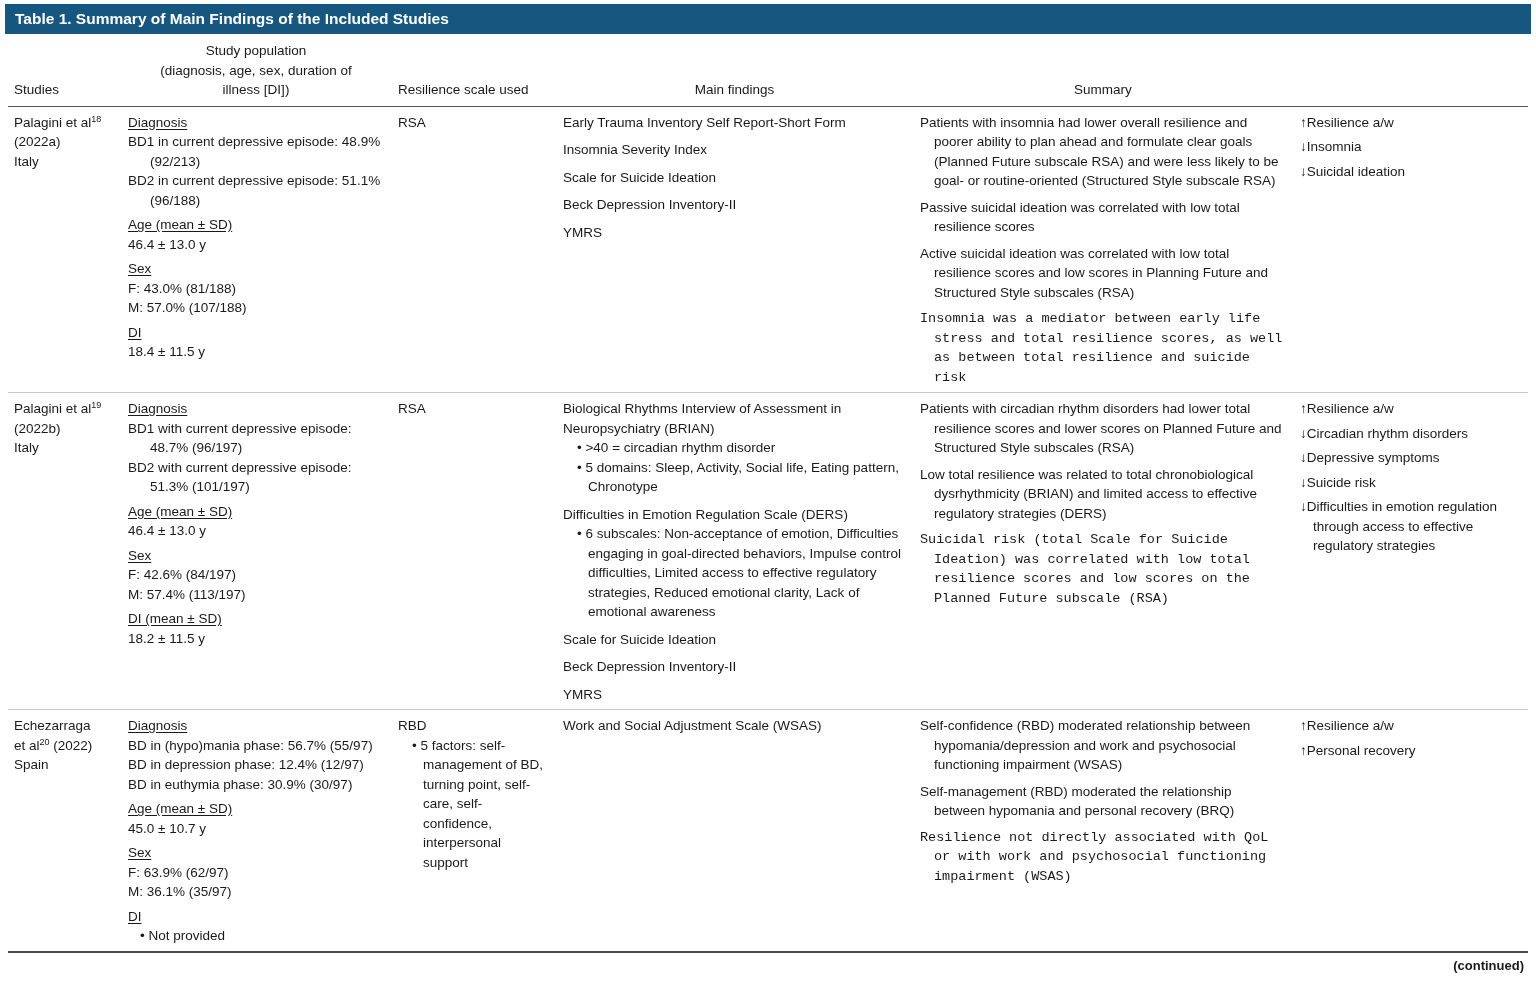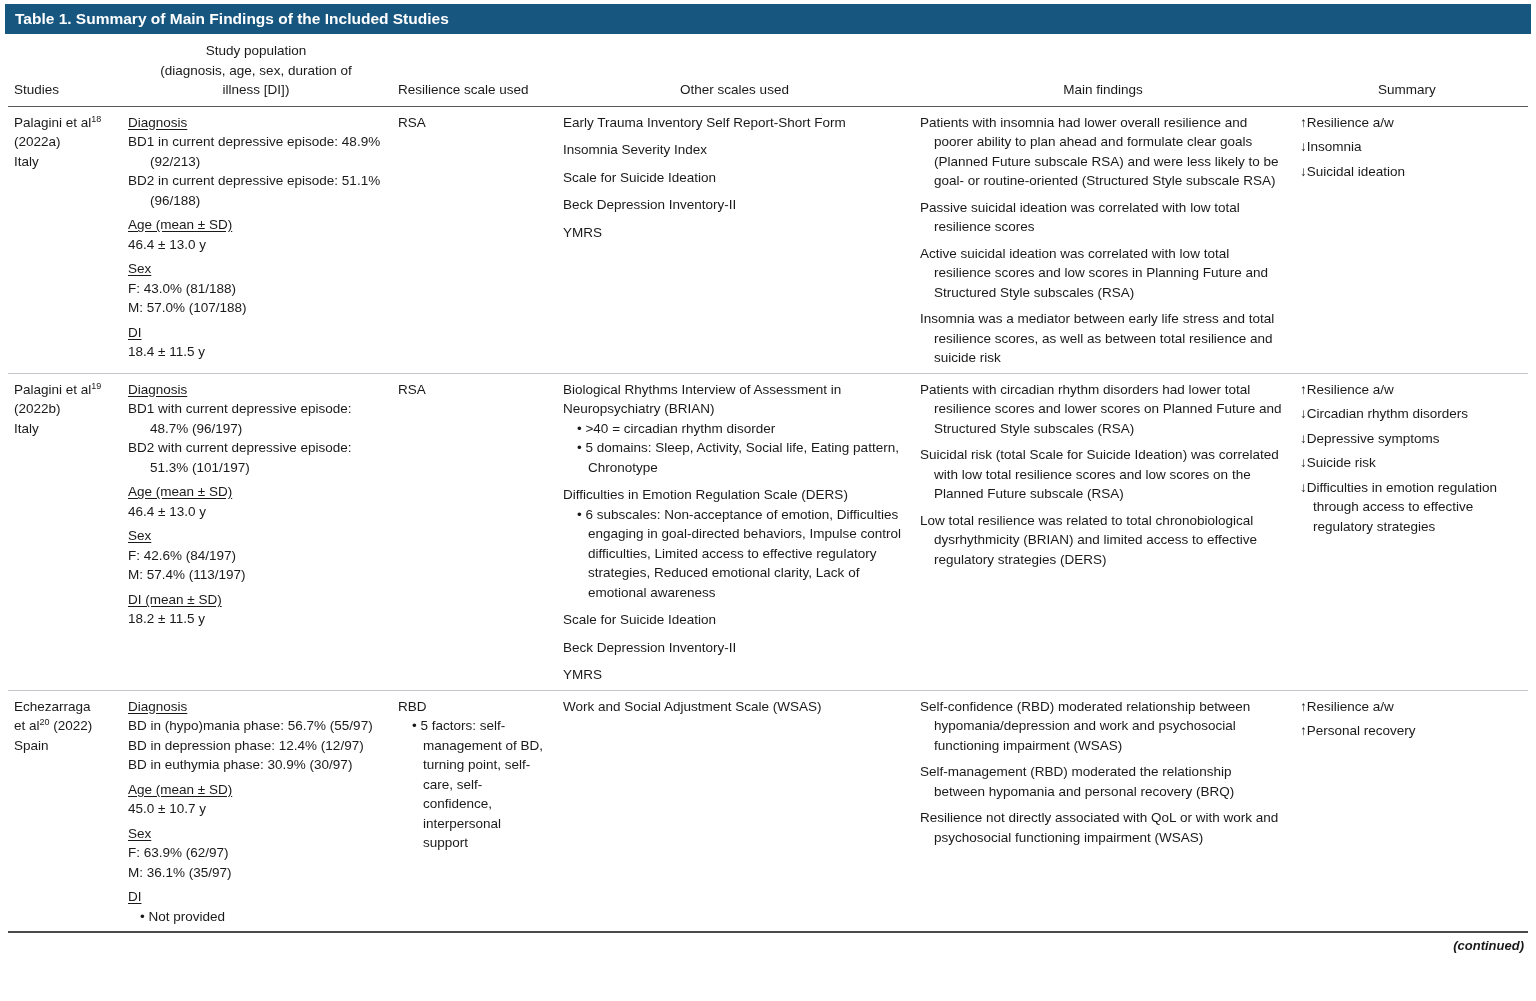--- a/index.html
+++ b/index.html
@@ -30,42 +30,41 @@
   .pop-label { text-decoration:underline; text-underline-offset:2px; margin-top:5px; padding-left:0; text-indent:0; }
   .pop-label:first-child { margin-top:0;text-decoration:underline; }
   .pop-bullet { padding-left:12px; text-indent:0; }
 
   .bullet-item { margin-left:14px; padding-left:11px; text-indent:-11px; }
 
   .scale-group { margin-bottom:8px; }
   .scale-group:last-child { margin-bottom:0; }
 
   .finding { padding-left:14px; text-indent:-14px; margin-bottom:7px; }
-  .finding:last-child { margin-bottom:0; }
+  .finding:last-child { margin-bottom:0;font-family:Liberation Mono, monospace; }
 
   .summary-item { padding-left:13px; text-indent:-13px; margin-bottom:5px; }
 
-  .continued { text-align:right; padding:3px 12px 0 0; font-weight:700; font-style:italic; font-size:13px; }
+  .continued { text-align:right; padding:3px 12px 0 0; font-weight:700; font-size:13px; }
 </style>
 </head>
 <body>
 
 <div class="page">
   <div class="title-bar" style="background: rgb(22, 86, 127);">
     <span>Table 1. Summary of Main Findings of the Included Studies</span>
   </div>
 
   <div class="table-wrap">
     <div class="thead grid6">
       <div class="th th-studies">Studies</div>
       <div class="th th-center th-pre">Study population
 (diagnosis, age, sex, duration of
 illness [DI])</div>
       <div class="th">Resilience scale used</div>
-      <div class="th th-center">Other scales used</div>
       <div class="th th-center">Main findings</div>
       <div class="th th-center">Summary</div>
     </div>
     <div id="tbody">
         <div class="trow grid6">
           <div class="cell col-study">
             <div class="study-line">Palagini et al<sup>18</sup></div>
             <div class="study-line">(2022a)</div>
             <div class="study-line">Italy</div>
           </div>
@@ -149,22 +148,22 @@
             </div>
             <div class="scale-group">
               <div class="scale-title">Beck Depression Inventory-II</div>
             </div>
             <div class="scale-group">
               <div class="scale-title">YMRS</div>
             </div>
           </div>
           <div class="cell">
             <div class="finding">Patients with circadian rhythm disorders had lower total resilience scores and lower scores on Planned Future and Structured Style subscales (RSA)</div>
+            <div class="finding">Low total resilience was related to total chronobiological dysrhythmicity (BRIAN) and limited access to effective regulatory strategies (DERS)</div>
             <div class="finding">Suicidal risk (total Scale for Suicide Ideation) was correlated with low total resilience scores and low scores on the Planned Future subscale (RSA)</div>
-            <div class="finding">Low total resilience was related to total chronobiological dysrhythmicity (BRIAN) and limited access to effective regulatory strategies (DERS)</div>
           </div>
           <div class="cell">
             <div class="summary-item">↑Resilience a/w</div>
             <div class="summary-item">↓Circadian rhythm disorders</div>
             <div class="summary-item">↓Depressive symptoms</div>
             <div class="summary-item">↓Suicide risk</div>
             <div class="summary-item">↓Difficulties in emotion regulation through access to effective regulatory strategies</div>
           </div>
         </div>
         <div class="trow grid6">

